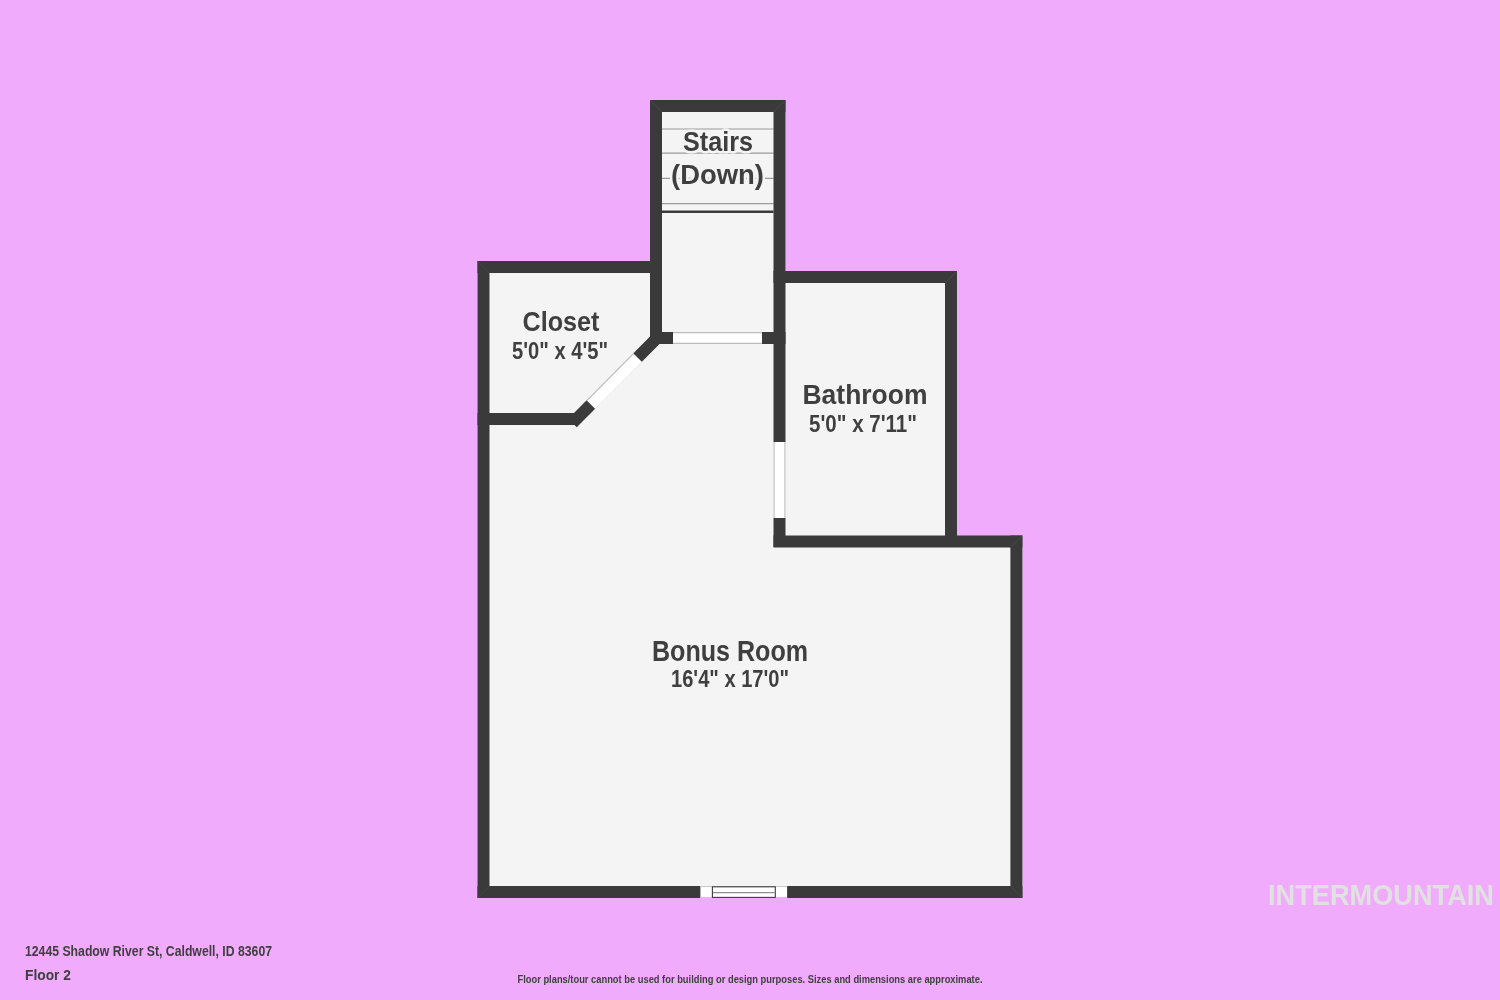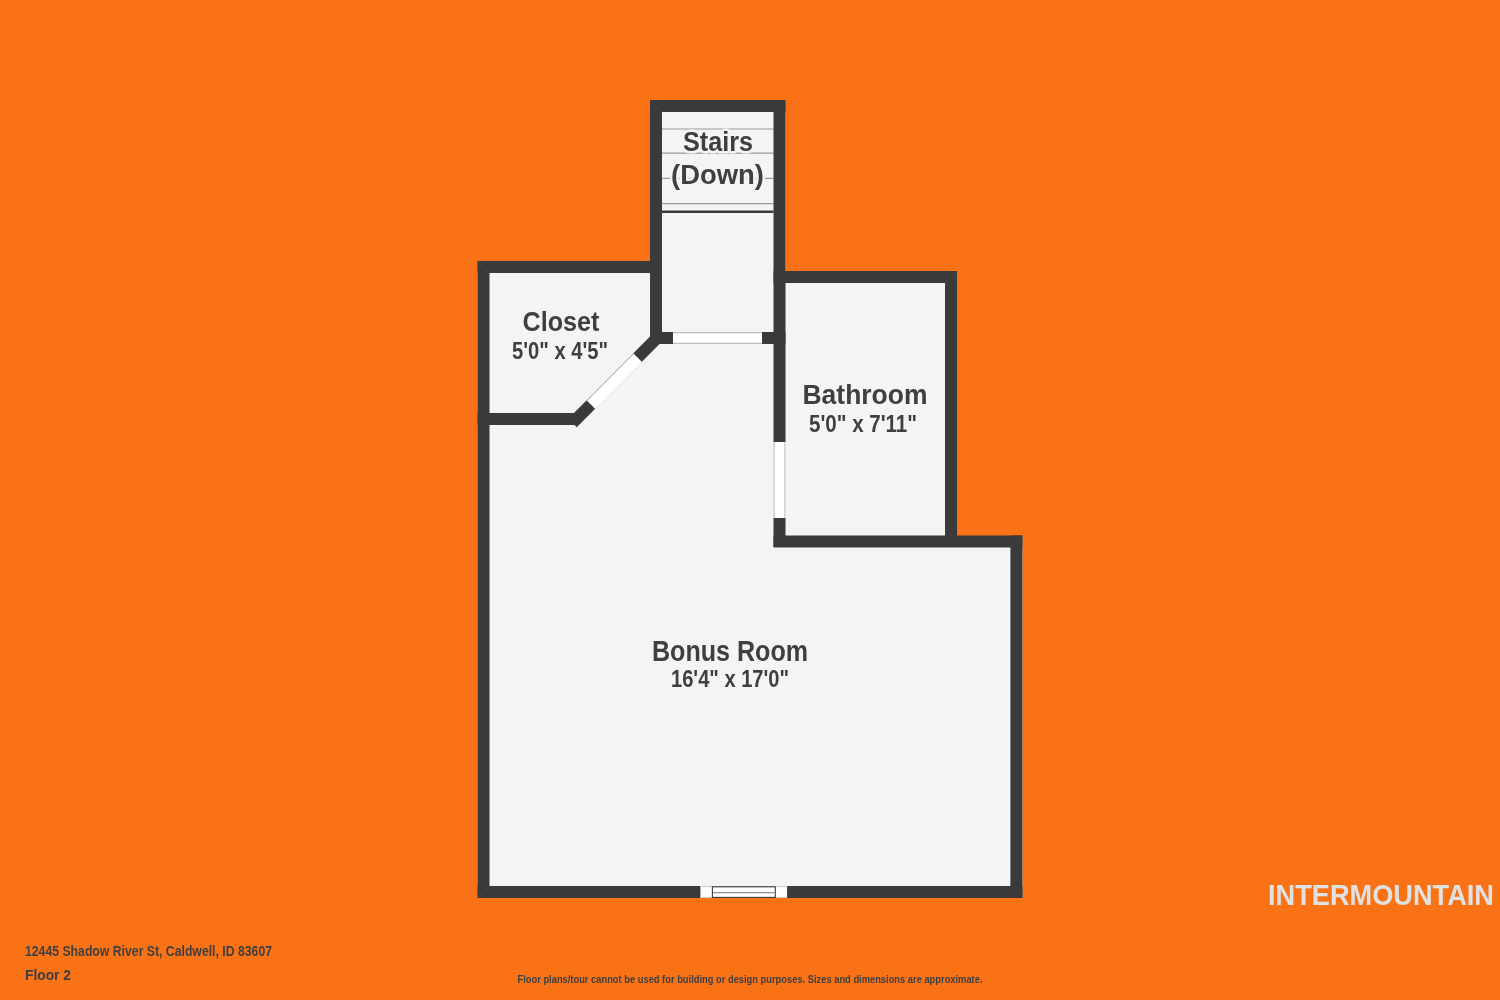--- a/index.html
+++ b/index.html
@@ -1,16 +1,16 @@
 <!DOCTYPE html>
 <html><head>
 <meta charset="utf-8">
 <style>
   html,body{margin:0;padding:0;background:#ffffff;}
-  .page{position:relative;width:1500px;height:1000px;background:#f97316;overflow:hidden;
+  .page{position:relative;width:1500px;height:1000px;background:#f0abfc;overflow:hidden;
         font-family:"Liberation Sans", sans-serif;}
   svg{position:absolute;left:0;top:0;}
   text{font-family:"Liberation Sans", sans-serif;font-weight:bold;}
 </style>
 </head>
 <body>
 <div class="page">
 <svg width="1500" height="1000" viewBox="0 0 1500 1000">
 
   <polygon points="650,100 785.5,100 785.5,271 957,271 957,536 1022.4,536 1022.4,898 477.5,898 477.5,261 650,261" fill="#f4f4f4"></polygon>

